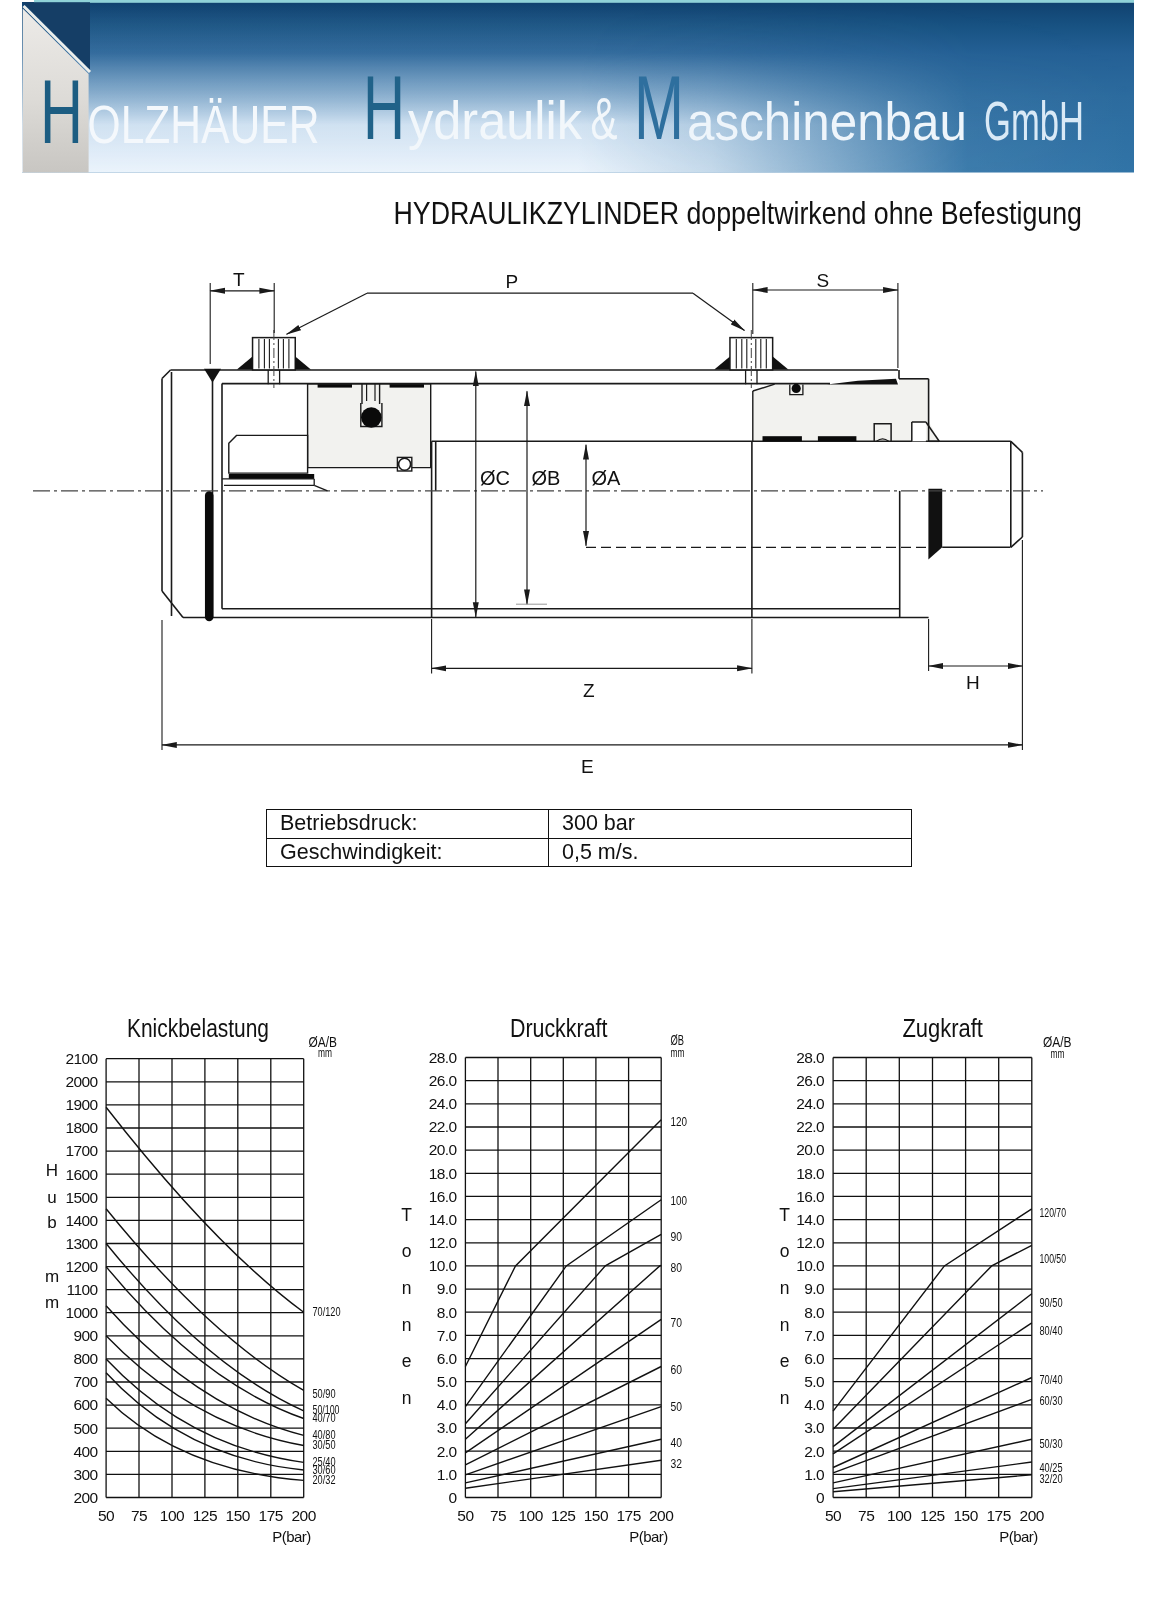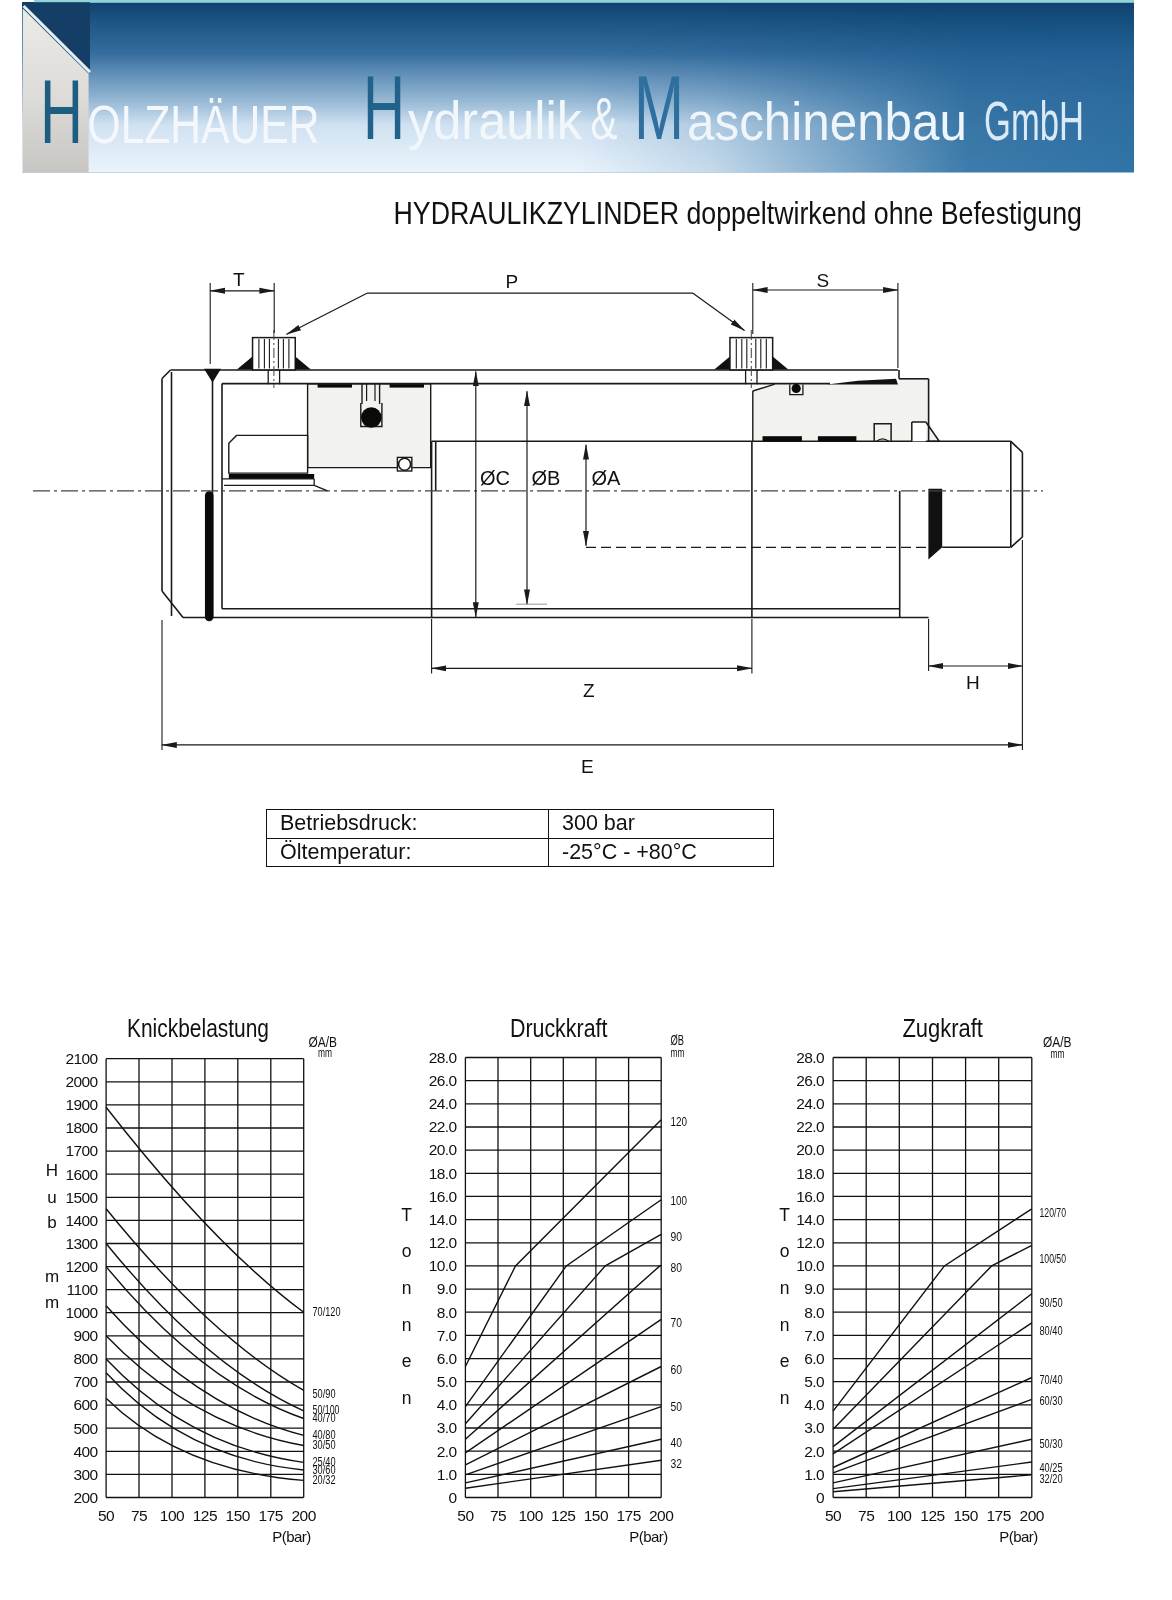--- a/index.html
+++ b/index.html
@@ -174,33 +174,33 @@
 <line x1="751.9" y1="619" x2="751.9" y2="673.5" stroke="#1a1a1a" stroke-width="1.1"></line>
 <text x="583" y="697" font-size="19" text-anchor="start">Z</text>
 <line x1="928.6" y1="666" x2="1022.4" y2="666" stroke="#1a1a1a" stroke-width="1.2" marker-start="url(#as)" marker-end="url(#ae)"></line>
 <line x1="928.6" y1="619" x2="928.6" y2="671" stroke="#1a1a1a" stroke-width="1.1"></line>
 <text x="966" y="689" font-size="19" text-anchor="start">H</text>
 <line x1="162" y1="744.9" x2="1022.4" y2="744.9" stroke="#1a1a1a" stroke-width="1.2" marker-start="url(#as)" marker-end="url(#ae)"></line>
 <line x1="162" y1="620" x2="162" y2="750" stroke="#1a1a1a" stroke-width="1.1"></line>
 <line x1="1022.4" y1="540" x2="1022.4" y2="750" stroke="#1a1a1a" stroke-width="1.1"></line>
 <text x="581" y="773" font-size="19" text-anchor="start">E</text>
 </svg>
-<table style="position:absolute;left:266px;top:809px;width:508px;border-collapse:collapse;table-layout:fixed">
+<table style="position:absolute;left:266px;top:809px;width:646px;border-collapse:collapse;table-layout:fixed">
 <colgroup>
       <col style="width:282px">
       <col>
     </colgroup>
     <tbody>
       <tr>
         <td class="c1">Betriebsdruck:</td>
         <td class="c2">300 bar</td>
       </tr>
       <tr>
-        <td class="c1">Öltemperatur:</td>
-        <td class="c2">-25°C - +80°C</td>
+        <td class="c1">Geschwindigkeit:</td>
+        <td class="c2">0,5 m/s.</td>
       </tr>
     </tbody>
   </table>
 <svg class="dk" width="1172" height="600" viewBox="0 1000 1172 600" style="position:absolute;left:0;top:1000px">
 <line x1="106.1" y1="1058.7" x2="106.1" y2="1497.5" stroke="#111" stroke-width="1.3"></line>
 <line x1="139.0" y1="1058.7" x2="139.0" y2="1497.5" stroke="#111" stroke-width="1.3"></line>
 <line x1="172.0" y1="1058.7" x2="172.0" y2="1497.5" stroke="#111" stroke-width="1.3"></line>
 <line x1="204.9" y1="1058.7" x2="204.9" y2="1497.5" stroke="#111" stroke-width="1.3"></line>
 <line x1="237.8" y1="1058.7" x2="237.8" y2="1497.5" stroke="#111" stroke-width="1.3"></line>
 <line x1="270.8" y1="1058.7" x2="270.8" y2="1497.5" stroke="#111" stroke-width="1.3"></line>

